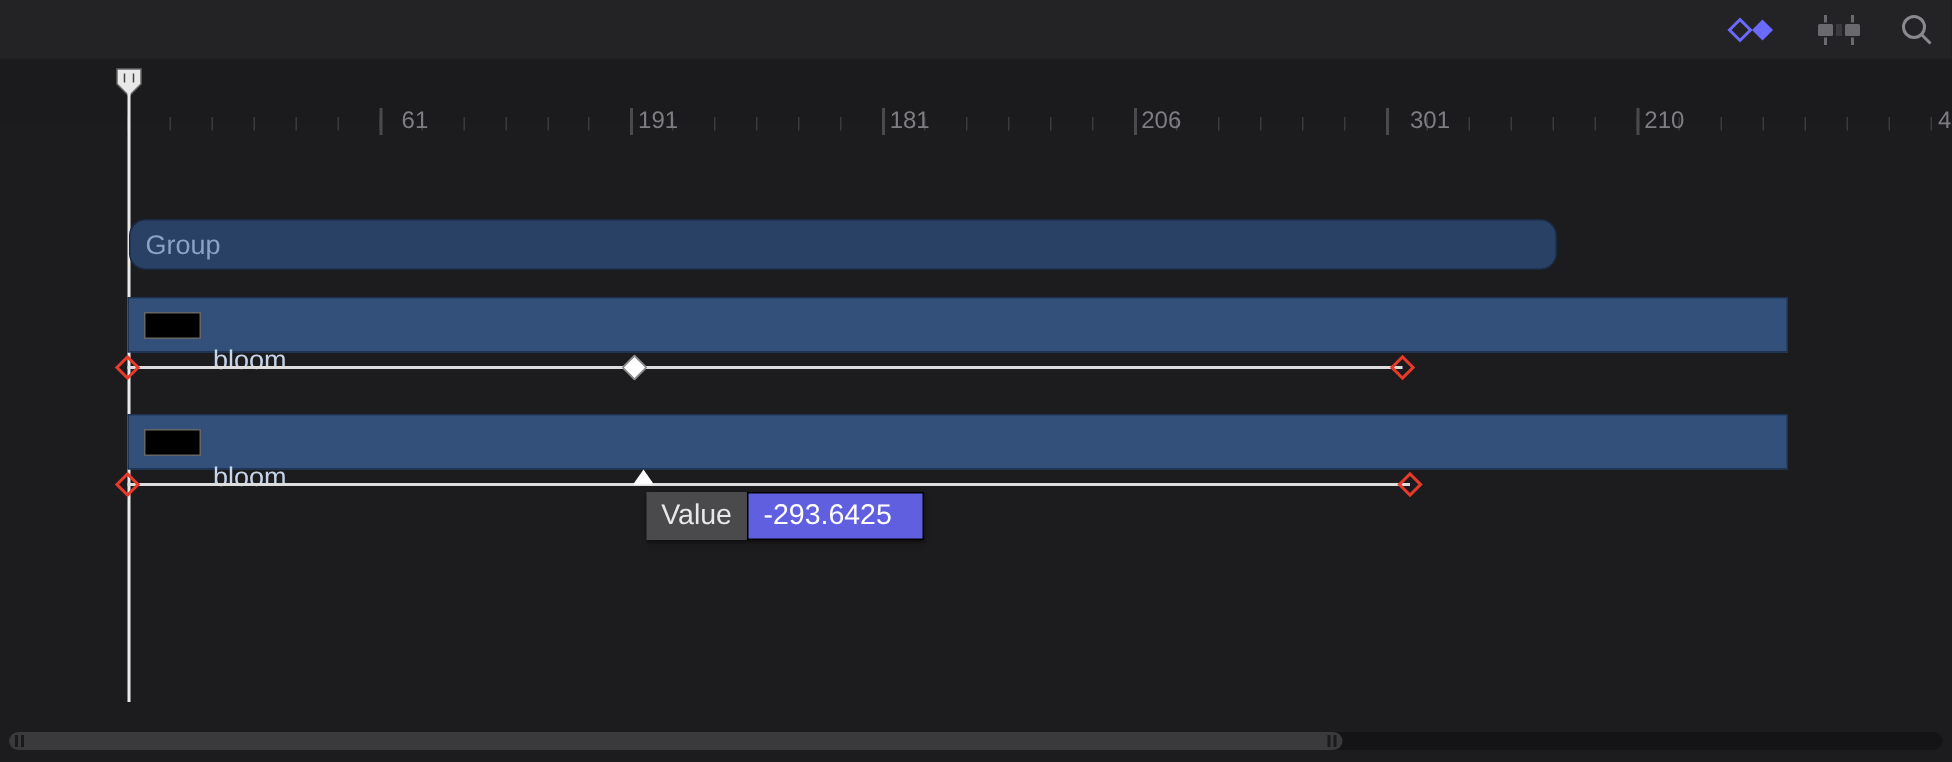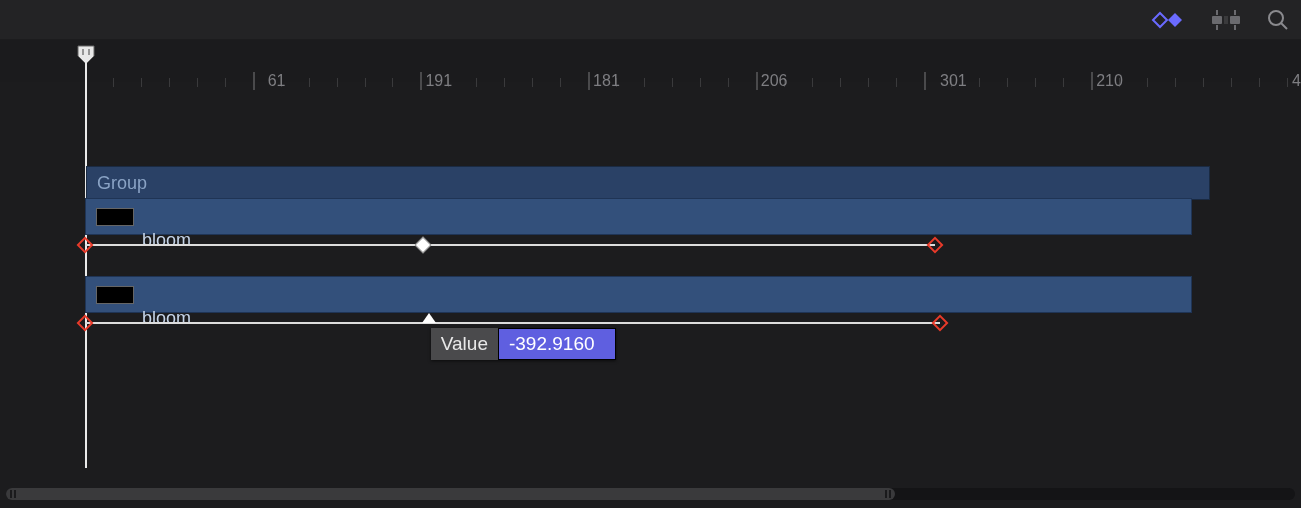--- a/index.html
+++ b/index.html
@@ -211,21 +211,21 @@
   <svg width="20" height="20" viewBox="0 0 20 20">
     <path d="M2 2 L18 2 L18 12 L10 20 L2 12 Z" fill="#e8e8e8" stroke="#666"></path>
     <line x1="7" y1="5" x2="7" y2="11" stroke="#444"></line>
     <line x1="13" y1="5" x2="13" y2="11" stroke="#444"></line>
   </svg>
 </div>
 <div class="playhead-line"></div>
 
 <div class="timeline-body">
 
-  <div class="track group" style="top:84px; left:86px; width:1124px; height:34px;">
+  <div class="track group" style="top:64px; left:86px; width:952px; height:34px;border-radius:11px;">
     <span class="group-labeltext">Group</span>
   </div>
 
   <div class="track inner" id="track0" style="height: 37px; left: 85px; top: 116px; width: 1106.82px;">
     <div class="thumb"></div>
     <span class="track-labeltext">bloom</span>
   </div>
   <div class="keyframe-lane" id="lane0" style="top: 162px; left: 85px; width: 849.68px;">
       <div class="kf red" style="left: 0px; top: 1px;"></div>
       <div class="kf red" style="left: 849.68px; top: 1px;"></div>
@@ -238,21 +238,21 @@
   </div>
   <div class="keyframe-lane" id="lane1" style="top: 240px; left: 85px; width: 855.27px;">
       <div class="kf red" style="left: 0px; top: 1px;"></div>
       <div class="kf red" style="left: 855.27px; top: 1px;"></div>
       <div class="kf-caret" style="left: 343.785px; top: -9px;"></div>
     </div>
 
 
   <div class="value-popup" id="valpopup" style="left: 430.785px; top: 246px;">
     <div class="value-label">Value</div>
-    <div class="value-field">-392.9160</div>
+    <div class="value-field">-293.6425</div>
   </div>
 </div>
 
 <div class="hscroll">
   <div class="hscroll-thumb" id="hsthumb" style="left: 0%; width: 69%;">
     <div class="hscroll-grip" style="left:4px;"></div>
     <div class="hscroll-grip" style="left:8px;"></div>
     <div class="hscroll-grip" style="right:8px;"></div>
     <div class="hscroll-grip" style="right:4px;"></div>
   </div>

